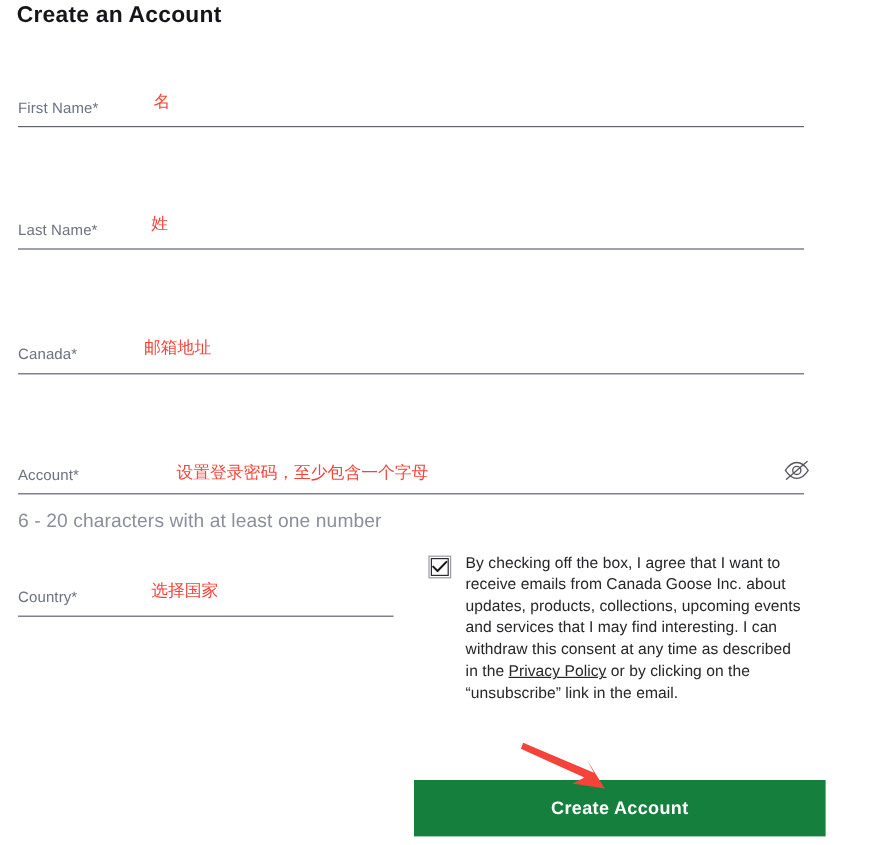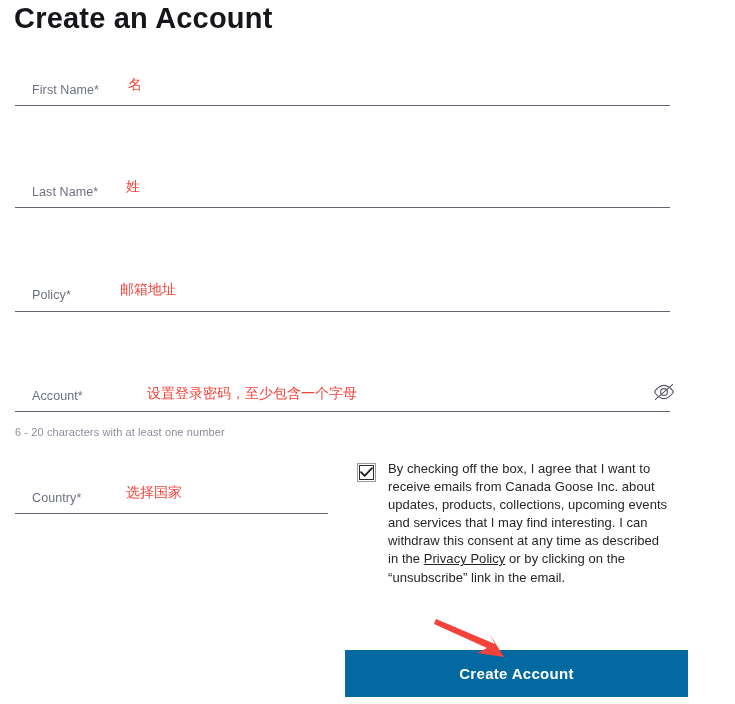--- a/index.html
+++ b/index.html
@@ -14,37 +14,37 @@
     font-family: "Liberation Sans", sans-serif;
     color: #1a1a1a;
     overflow: hidden;
   }
 
   
   .page-title {
     position: absolute;
     left: 14px;
     top: 2px;
-    font-size: 29px;
+    font-size: 19px;
     font-weight: bold;
     letter-spacing: 0.2px;
     color: #16161a;
     white-space: nowrap;
     text-align: center;
   }
 
   
   .field {
     position: absolute;
     left: 0;
     width: 735px;
   }
   .field-label {
     position: absolute;
-    left: 32px;
+    left: 15px;
     font-size: 12.5px;
     color: #6d7180;
     letter-spacing: 0.1px;
     white-space: nowrap;
   }
   .field-rule {
     position: absolute;
     left: 15px;
     height: 1px;
     background: #5f6470;
@@ -57,21 +57,21 @@
     color: #f4433a;
     font-size: 14px;
     white-space: nowrap;
     font-family: "DejaVu Sans", "Liberation Sans", sans-serif;
   }
 
   .helper-text {
     position: absolute;
     left: 15px;
     top: 426px;
-    font-size: 11px;
+    font-size: 16px;
     color: #8b8f9a;
     letter-spacing: 0.1px;
     white-space: nowrap;
   }
 
   
   .eye-toggle {
     position: absolute;
     left: 652px;
     top: 382px;
@@ -123,21 +123,21 @@
     text-decoration: underline;
   }
 
   
   .submit-button {
     position: absolute;
     left: 345px;
     top: 650px;
     width: 343px;
     height: 47px;
-    background: #0369a1;
+    background: #15803d;
     border: none;
     color: #ffffff;
     font-size: 15px;
     font-weight: bold;
     font-family: "Liberation Sans", sans-serif;
     letter-spacing: 0.3px;
     cursor: pointer;
     padding: 0;
   }
 
@@ -162,21 +162,21 @@
   <div class="field-rule full" style="top:105px;"></div>
 </div>
 
 <div class="field">
   <div class="field-label" style="top:185px;text-align:center;">Last Name*</div>
   <div class="annotation" style="left:126px; top:178px;">姓</div>
   <div class="field-rule full" style="top:207px;"></div>
 </div>
 
 <div class="field">
-  <div class="field-label" style="top:288px;">Policy*</div>
+  <div class="field-label" style="top:288px;">Canada*</div>
   <div class="annotation" style="left:120px; top:281px;">邮箱地址</div>
   <div class="field-rule full" style="top:311px;"></div>
 </div>
 
 <div class="field">
   <div class="field-label" style="top:389px;">Account*</div>
   <div class="annotation" style="left:147px; top:385px;font-family:Liberation Mono, monospace;">设置登录密码，至少包含一个字母</div>
 
   <span class="eye-toggle">
     <svg width="24" height="20" viewBox="0 0 24 20" fill="none" stroke="#55565e" stroke-width="1.1" stroke-linecap="round">

